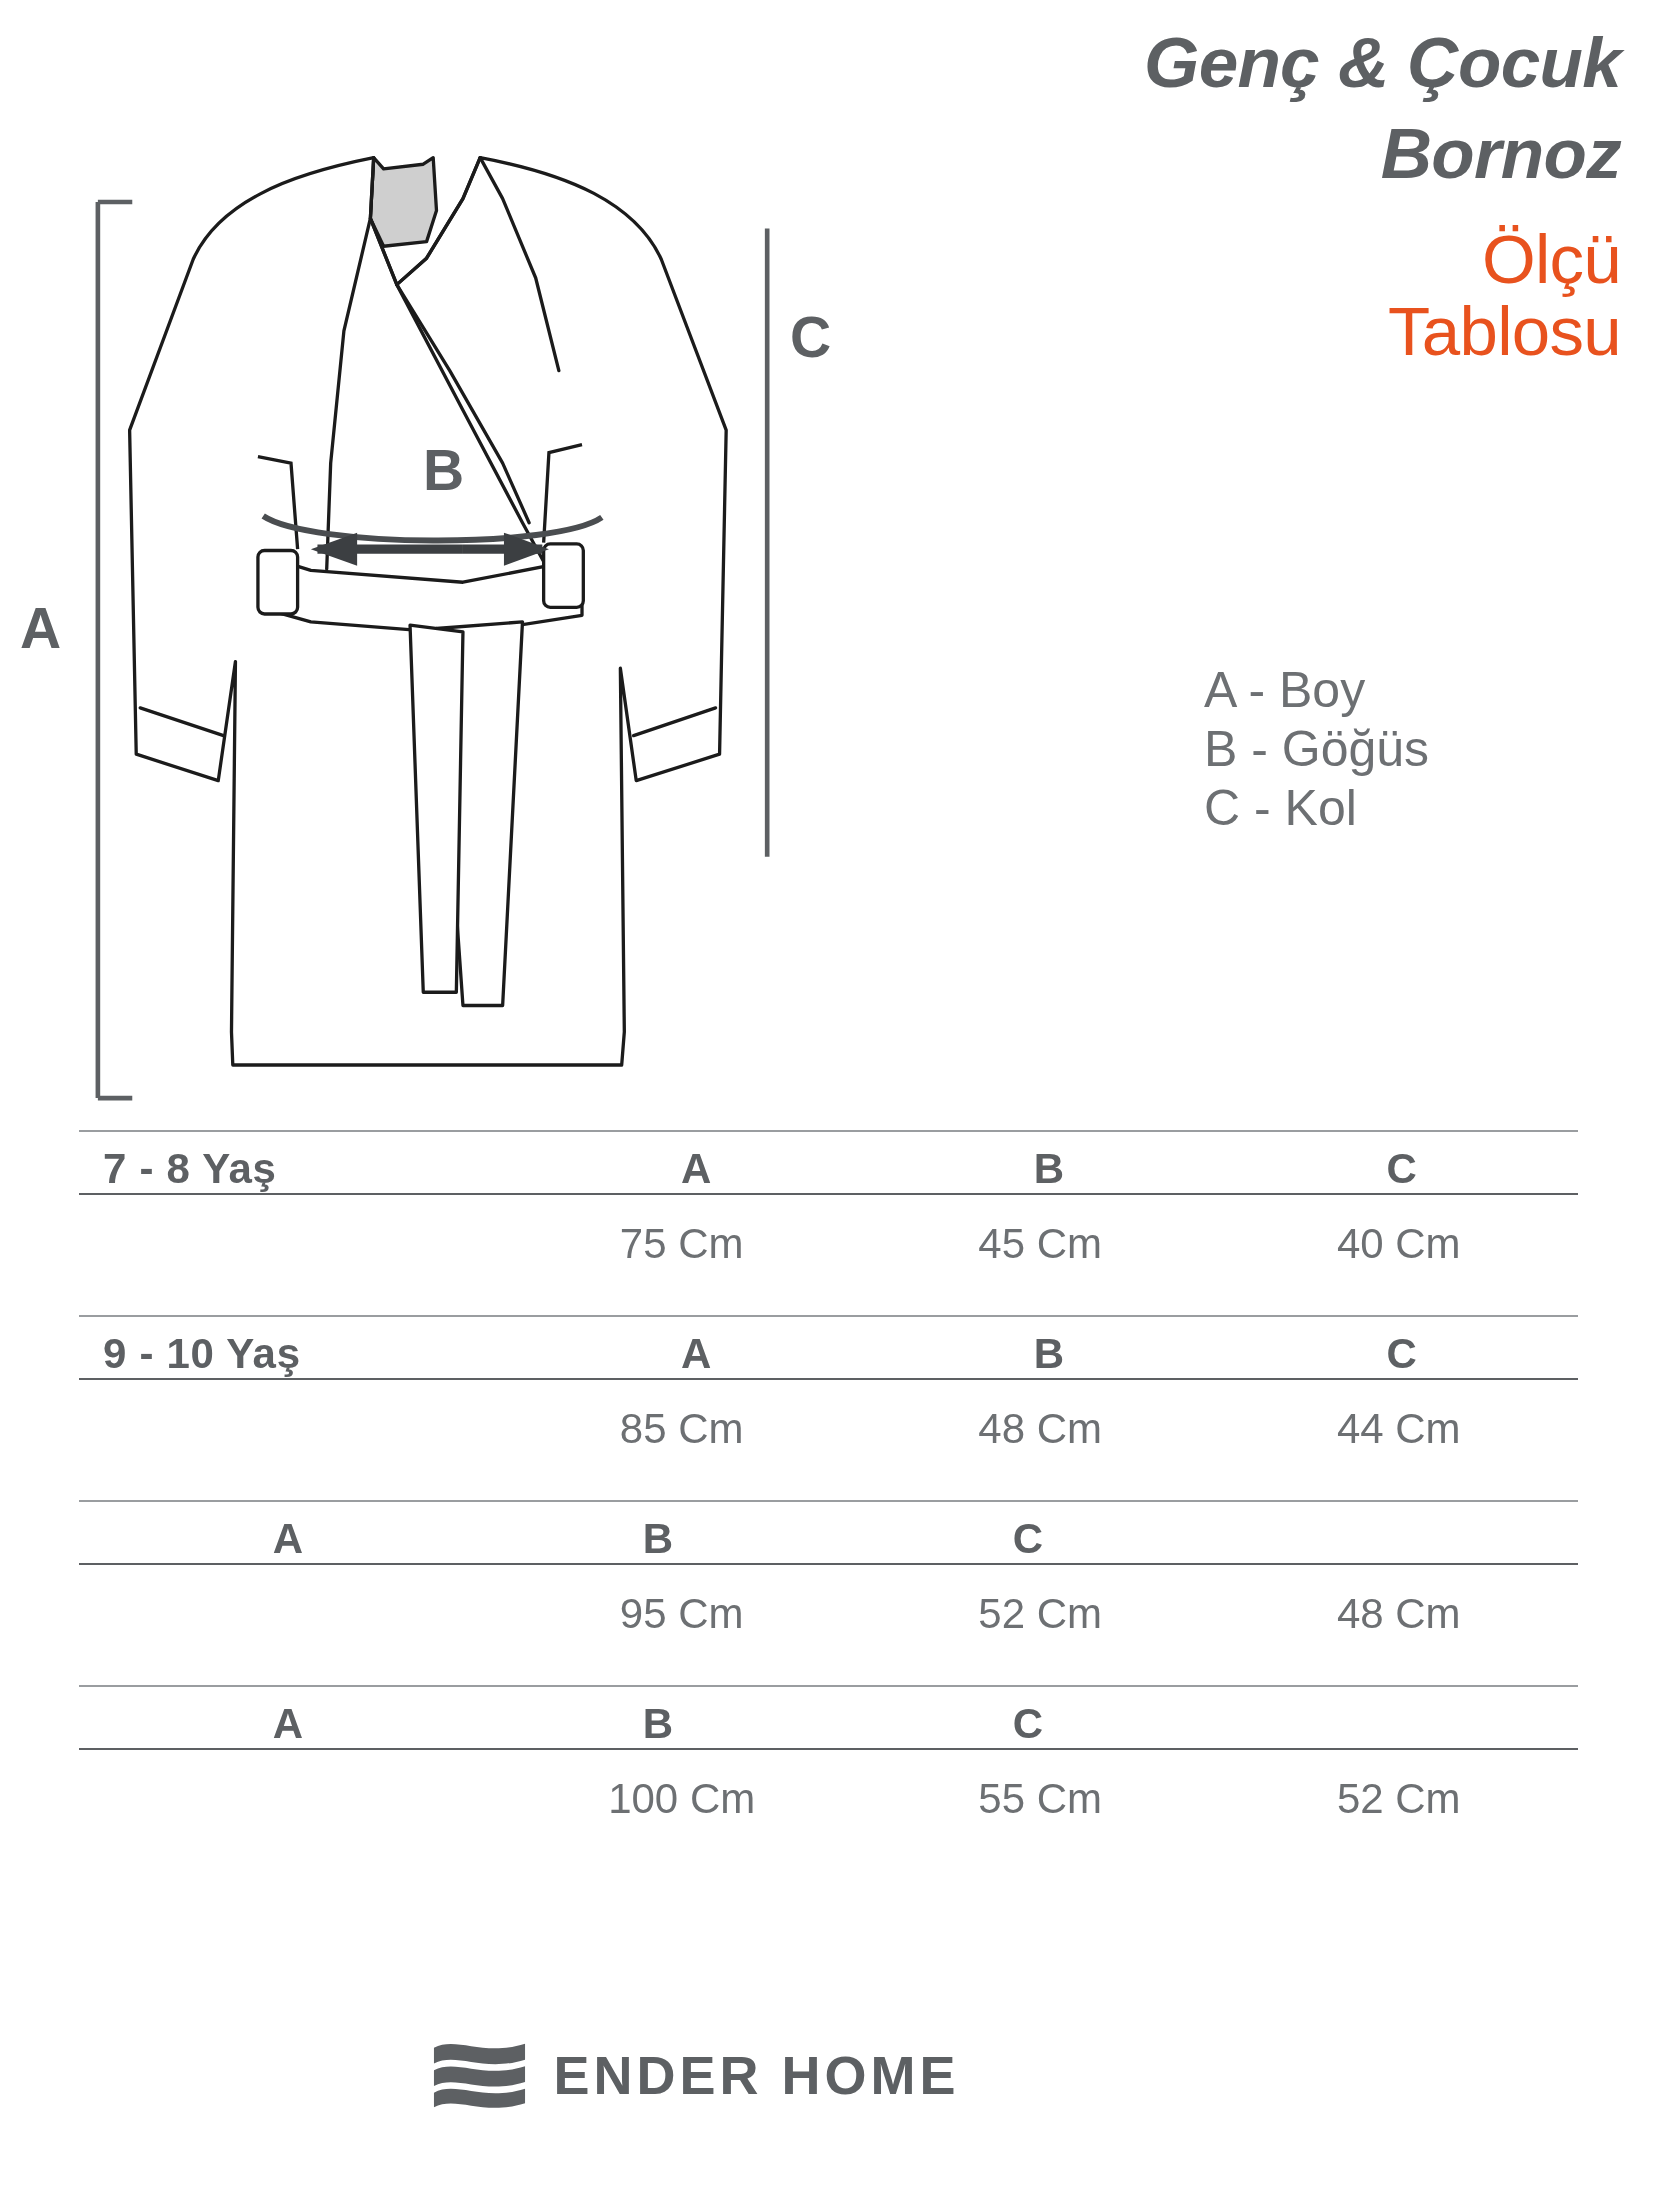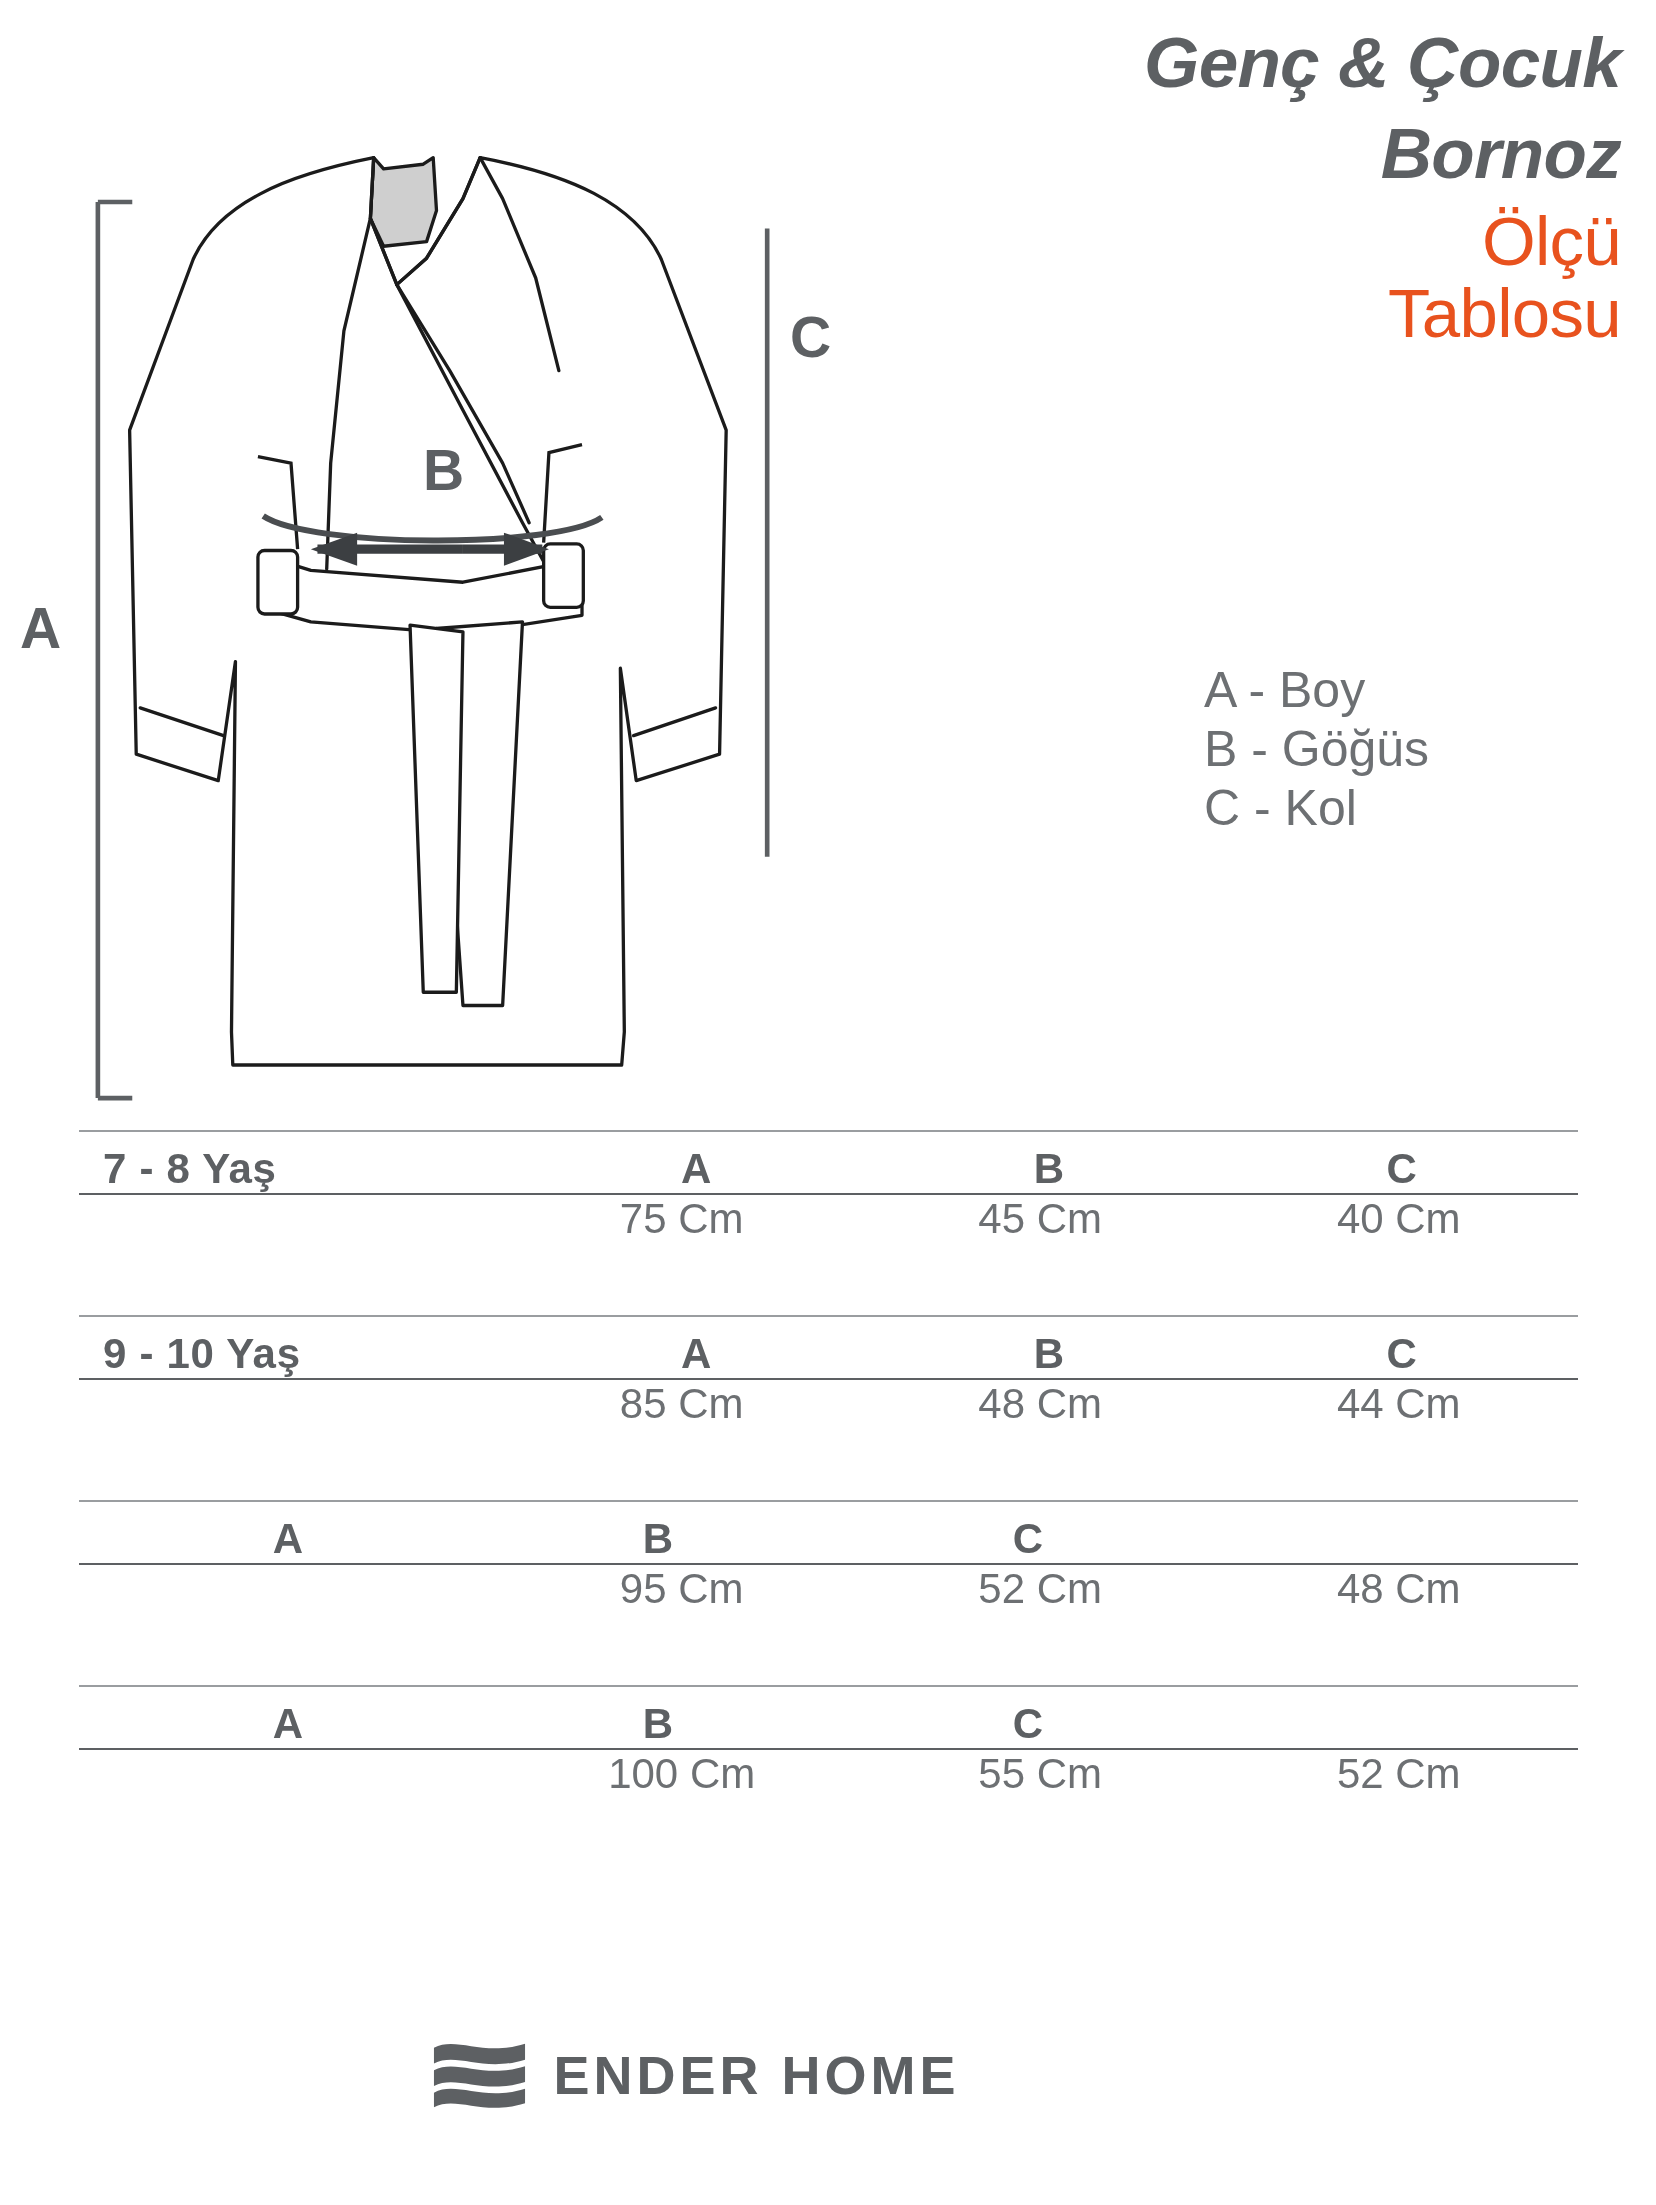--- a/index.html
+++ b/index.html
@@ -56,21 +56,21 @@
     margin-top: 20px;
   }
   .subtitle-line1, .subtitle-line2 {
     font-size: 69px;
     font-weight: normal;
     color: #e8521e;
     line-height: 1.05;
     letter-spacing: -0.7px;
     white-space: nowrap;
   }
-  .subtitle-line1 { margin-top: 17px; }
+  .subtitle-line1 { margin-top: 35px; }
   .subtitle-line2 { margin-top: 0; }
 
   .legend {
     position: absolute;
     left: 1204px;
     top: 661px;
     width: 423px;
     text-align: left;
   }
   .legend-item {
@@ -96,21 +96,21 @@
   .row-head {
     display: flex;
     align-items: flex-end;
     height: 61px;
     padding: 0 79px 0 79px;
     box-sizing: border-box;
     margin-left: 24px;
   }
   .row-vals {
     display: flex;
-    align-items: flex-start;
+    align-items: flex-end;
     height: 73px;
     padding: 0 79px 0 79px;
     box-sizing: border-box;
   }
 
   .age-cell {
     width: 437px;
     font-size: 42px;
     font-weight: bold;
     color: #5d6063;

